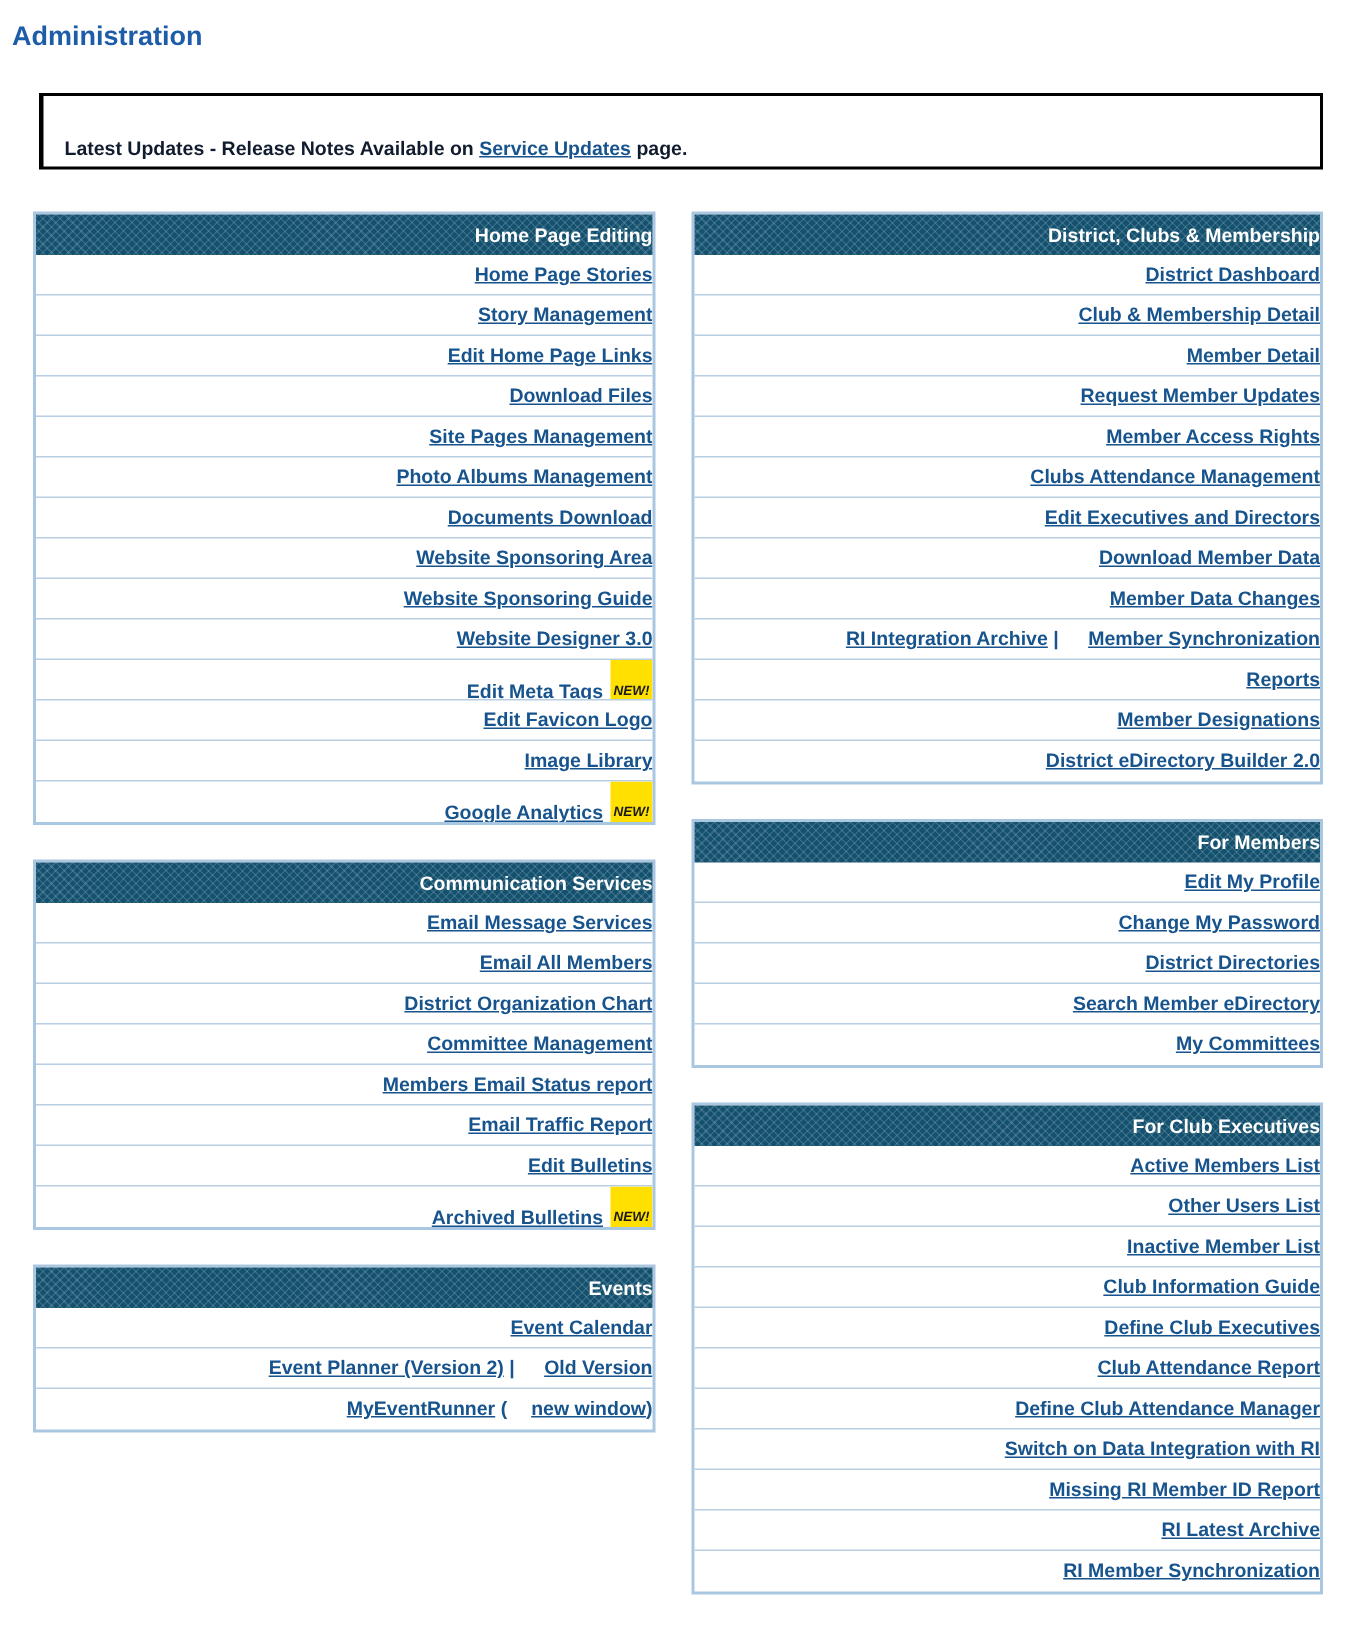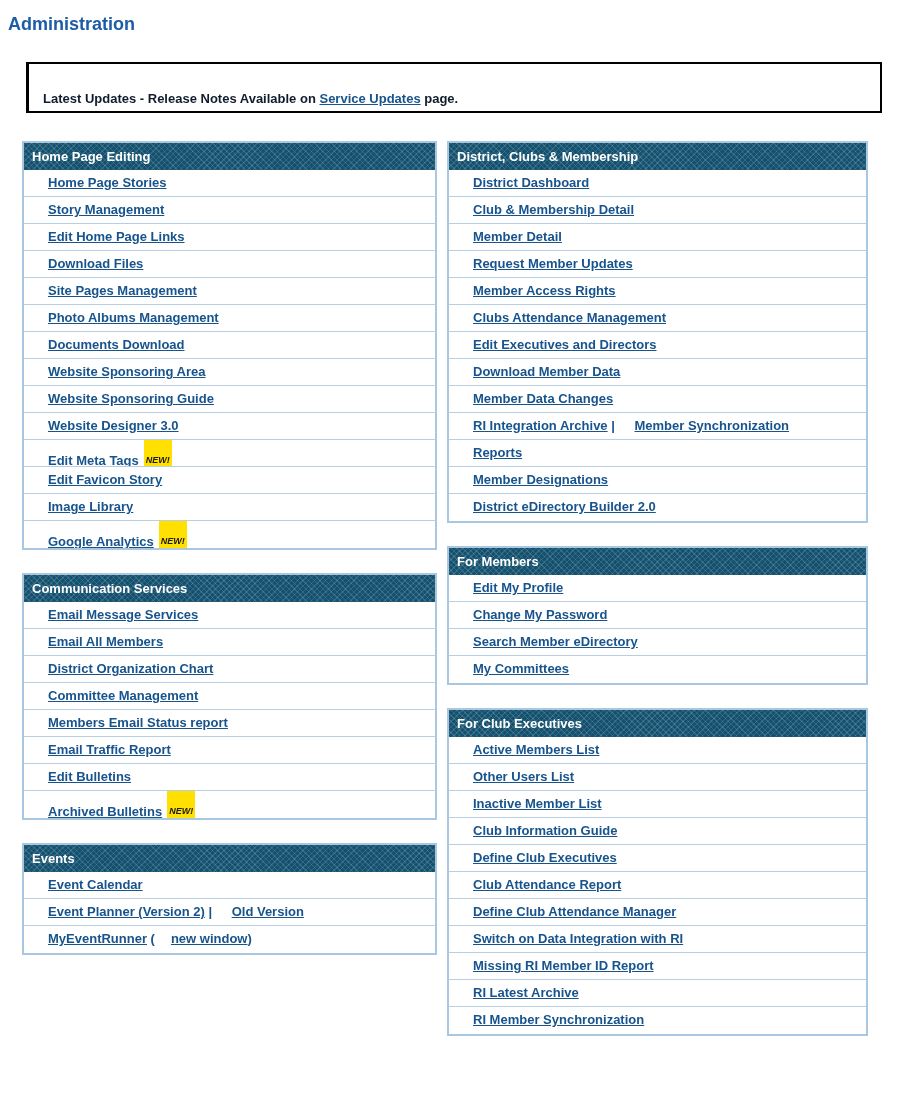--- a/index.html
+++ b/index.html
@@ -27,22 +27,23 @@
   .notice{
     margin:27px 18px 0 26px;
     width:856px;height:51px;
     border:2px solid var(--notice-border);
     border-left-width:3px;
     padding:27px 10px 0 14px;
     font-size:13px;font-weight:bold;color:var(--notice-text);
   }
   .notice a{color:var(--link);text-decoration:underline;}
   .columns{
-    display:flex;gap:10px;
+    display:flex;gap:24px;
     margin:28px 0 0 22px;
+    text-align:right;
   }
   .col-left{width:415px;}
   .col-right{width:421px;}
   .panel{
     border:2px solid var(--panel-border);
     margin-bottom:23px;
     background:#fff;
   }
   .panel-header{
     height:27px;line-height:27px;
@@ -85,21 +86,21 @@
         <div class="row"><a href="#" class="lnk">Story Management</a></div>
         <div class="row"><a href="#" class="lnk">Edit Home Page Links</a></div>
         <div class="row"><a href="#" class="lnk">Download Files</a></div>
         <div class="row"><a href="#" class="lnk">Site Pages Management</a></div>
         <div class="row"><a href="#" class="lnk">Photo Albums Management</a></div>
         <div class="row"><a href="#" class="lnk">Documents Download</a></div>
         <div class="row"><a href="#" class="lnk">Website Sponsoring Area</a></div>
         <div class="row"><a href="#" class="lnk">Website Sponsoring Guide</a></div>
         <div class="row"><a href="#" class="lnk">Website Designer 3.0</a></div>
         <div class="row"><a href="#" class="lnk">Edit Meta Tags</a><span class="badge">NEW!</span></div>
-        <div class="row"><a href="#" class="lnk">Edit Favicon Story</a></div>
+        <div class="row"><a href="#" class="lnk">Edit Favicon Logo</a></div>
         <div class="row"><a href="#" class="lnk">Image Library</a></div>
         <div class="row"><a href="#" class="lnk">Google Analytics</a><span class="badge">NEW!</span></div>
       </div>
       <div class="panel">
         <div class="panel-header">Communication Services</div>
         <div class="row"><a href="#" class="lnk">Email Message Services</a></div>
         <div class="row"><a href="#" class="lnk">Email All Members</a></div>
         <div class="row"><a href="#" class="lnk">District Organization Chart</a></div>
         <div class="row"><a href="#" class="lnk">Committee Management</a></div>
         <div class="row"><a href="#" class="lnk">Members Email Status report</a></div>
@@ -128,20 +129,21 @@
         <div class="row"><a href="#" class="lnk">Member Data Changes</a></div>
         <div class="row"><a href="#" class="lnk">RI Integration Archive</a><span class="sep"> | </span><a href="#" class="lnk">Member Synchronization</a></div>
         <div class="row"><a href="#" class="lnk">Reports</a></div>
         <div class="row"><a href="#" class="lnk">Member Designations</a></div>
         <div class="row"><a href="#" class="lnk">District eDirectory Builder 2.0</a></div>
       </div>
       <div class="panel">
         <div class="panel-header">For Members</div>
         <div class="row"><a href="#" class="lnk">Edit My Profile</a></div>
         <div class="row"><a href="#" class="lnk">Change My Password</a></div>
+        <div class="row"><a href="#" class="lnk">District Directories</a></div>
         <div class="row"><a href="#" class="lnk">Search Member eDirectory</a></div>
         <div class="row"><a href="#" class="lnk">My Committees</a></div>
       </div>
       <div class="panel">
         <div class="panel-header">For Club Executives</div>
         <div class="row"><a href="#" class="lnk">Active Members List</a></div>
         <div class="row"><a href="#" class="lnk">Other Users List</a></div>
         <div class="row"><a href="#" class="lnk">Inactive Member List</a></div>
         <div class="row"><a href="#" class="lnk">Club Information Guide</a></div>
         <div class="row"><a href="#" class="lnk">Define Club Executives</a></div>

